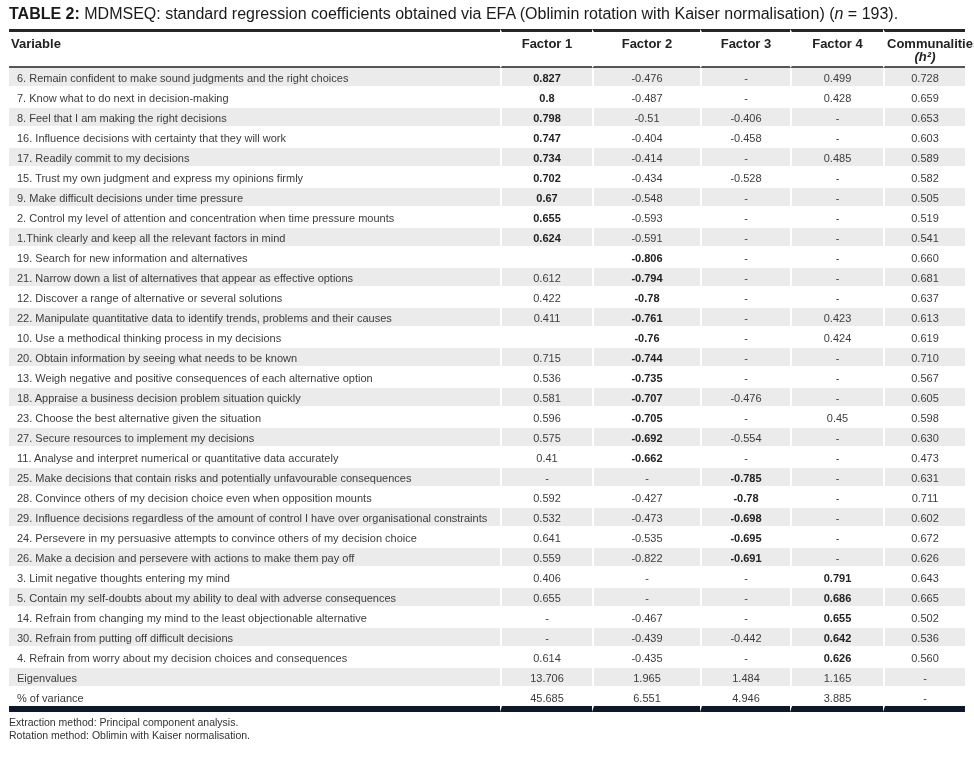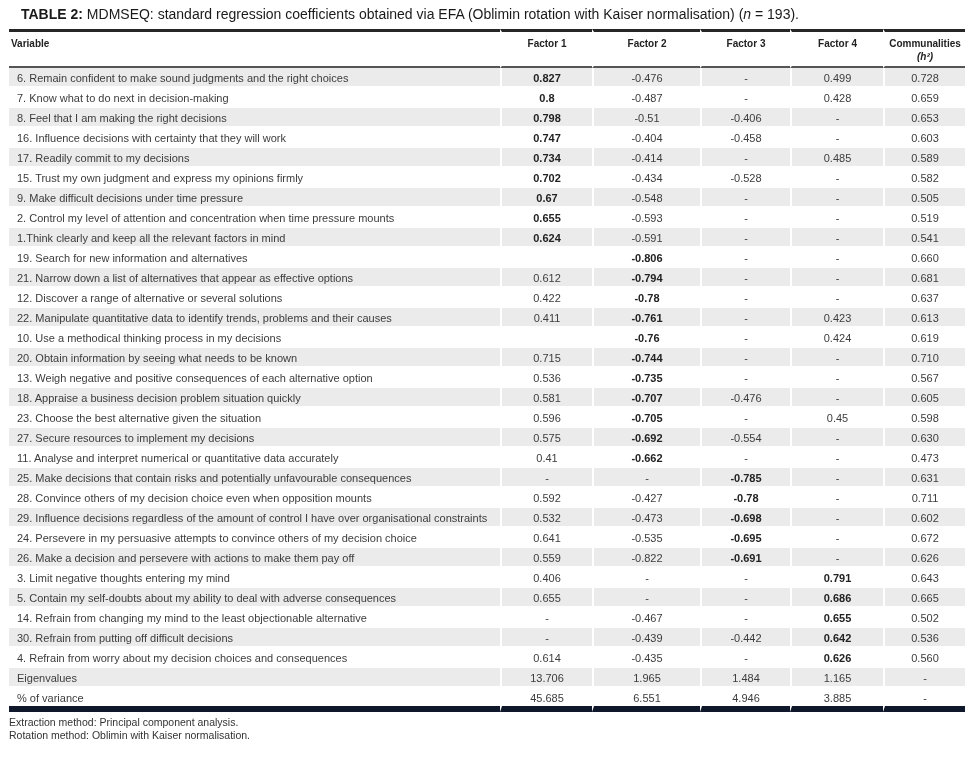--- a/index.html
+++ b/index.html
@@ -5,38 +5,38 @@
   html, body { margin: 0; padding: 0; background: #ffffff; }
   body {
     width: 974px; height: 770px;
     font-family: "Liberation Sans", "DejaVu Sans", sans-serif;
     color: #333333;
     overflow: hidden;
   }
   .page { padding: 5px 9px 0 9px; }
 
   .caption {
-    font-size: 14px;
+    font-size: 16px;
     line-height: 14px;
     color: #1a1a1a;
-    margin: 2px 0 8px 12px;
+    margin: 2px 0 8px 0;
   }
   .caption .lbl { font-weight: bold; }
   .caption .nit { font-style: italic; }
 
   table.efa {
     width: 956px;
     border-collapse: separate;
     border-spacing: 0;
     table-layout: fixed;
   }
   thead th {
     border-top: 3px solid #262626;
     border-bottom: 2px solid #555555;
-    font-size: 10px;
+    font-size: 13px;
     font-weight: bold;
     color: #222222;
     text-align: center;
     vertical-align: top;
     padding: 5px 2px 3px 2px;
     line-height: 13px;
   }
   thead th.var { text-align: left; padding-left: 2px; }
   thead th .hsq { font-style: italic; font-weight: bold; }
 

